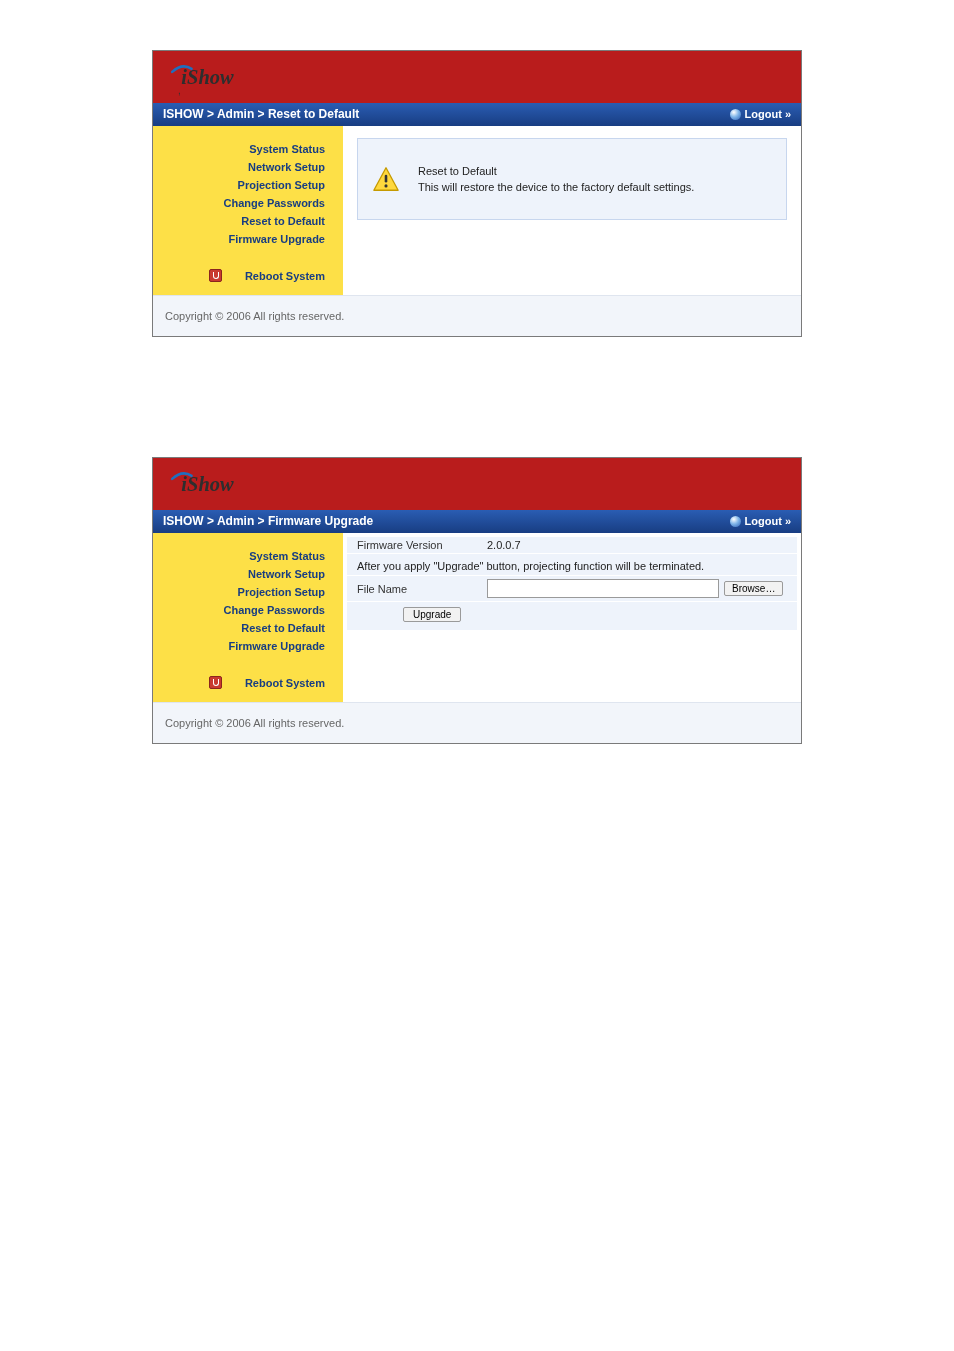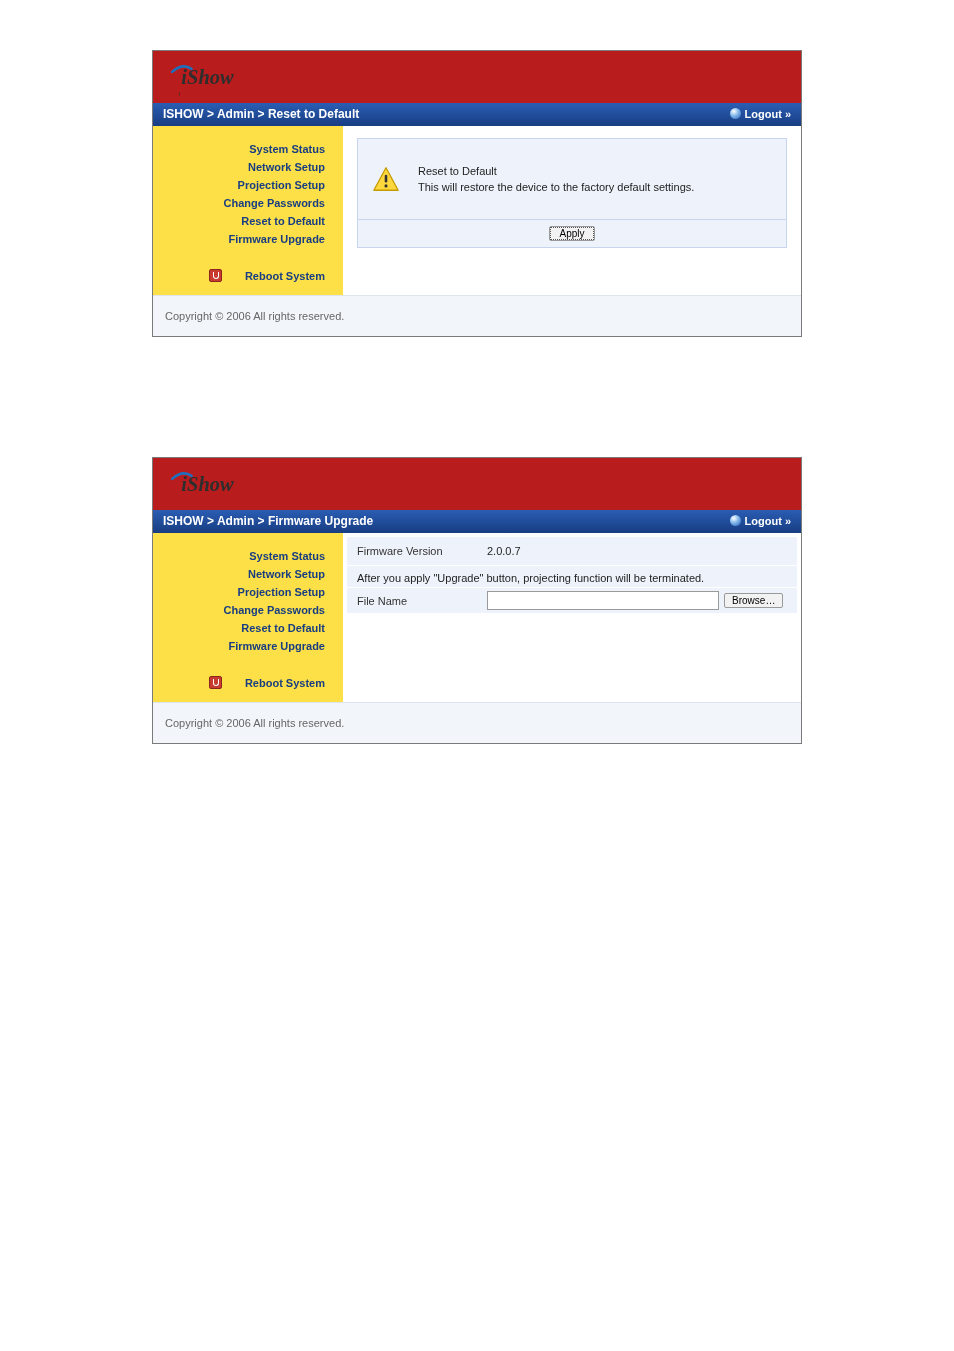--- a/index.html
+++ b/index.html
@@ -46,21 +46,21 @@
     font-weight: bold;
     padding: 4px 10px 5px 10px;
     display: flex;
     justify-content: space-between;
     align-items: center;
   }
   .logout {
     font-weight: bold;
     font-size: 11px;
     display: inline-flex;
-    align-items: flex-start;
+    align-items: flex-end;
     gap: 4px;
     cursor: pointer;
   }
   .logout-icon {
     width: 11px;
     height: 11px;
     border-radius: 50%;
     background: radial-gradient(circle at 35% 30%, #fff, #7fb5e9 45%, #2a5db3);
     display: inline-block;
   }
@@ -156,21 +156,21 @@
     outline: 1px dotted #555;
     outline-offset: -2px;
   }
   
   .fw-table {
     width: 100%;
     border-collapse: collapse;
     font-size: 11px;
   }
   .fw-table td {
-    padding: 8px 10px;
+    padding: 2px 10px;
     background: #eef3fb;
     border-bottom: 1px solid #fff;
   }
   .fw-table td.label {
     width: 110px;
     color: #333;
   }
   .fw-note td {
     background: #eef3fb;
     padding: 6px 10px 3px 10px;
@@ -257,23 +257,20 @@
         <div class="reset-box">
           <svg class="warn-icon" viewBox="0 0 32 30">
             <polygon points="16,2 30,28 2,28" fill="#ffd83d" stroke="#c59a00" stroke-width="1.5" stroke-linejoin="round"></polygon>
             <rect x="14.5" y="10" width="3" height="9" rx="1.5" fill="#333"></rect>
             <circle cx="16" cy="23" r="1.8" fill="#333"></circle>
           </svg>
           <div class="reset-text">
             <div class="title">Reset to Default</div>
             <div>This will restore the device to the factory default settings.</div>
           </div>
-        </div>
-        <div class="apply-row">
-          <button class="small">Apply</button>
         </div>
       </div>
     </div>
 
     <div class="footer">Copyright © 2006 All rights reserved.</div>
   </div>
 
   <div class="panel">
     <div class="logo-bar">
       <span class="logo">
@@ -317,20 +314,25 @@
           <tr class="fw-note">
             <td colspan="2">After you apply "Upgrade" button, projecting function will be terminated.</td>
           </tr>
           <tr class="file-row">
             <td class="label">File Name</td>
             <td>
               <span class="file-input"></span>
               <button class="browse">Browse…</button>
             </td>
           </tr>
+          <tr class="file-row">
+            <td colspan="2" style="padding:5px 10px 8px 10px;">
+              <button class="upgrade">Upgrade</button>
+            </td>
+          </tr>
         </tbody>
           </table>
       </div>
     </div>
 
     <div class="footer">Copyright © 2006 All rights reserved.</div>
   </div>
 </div>
 
 </body></html>

